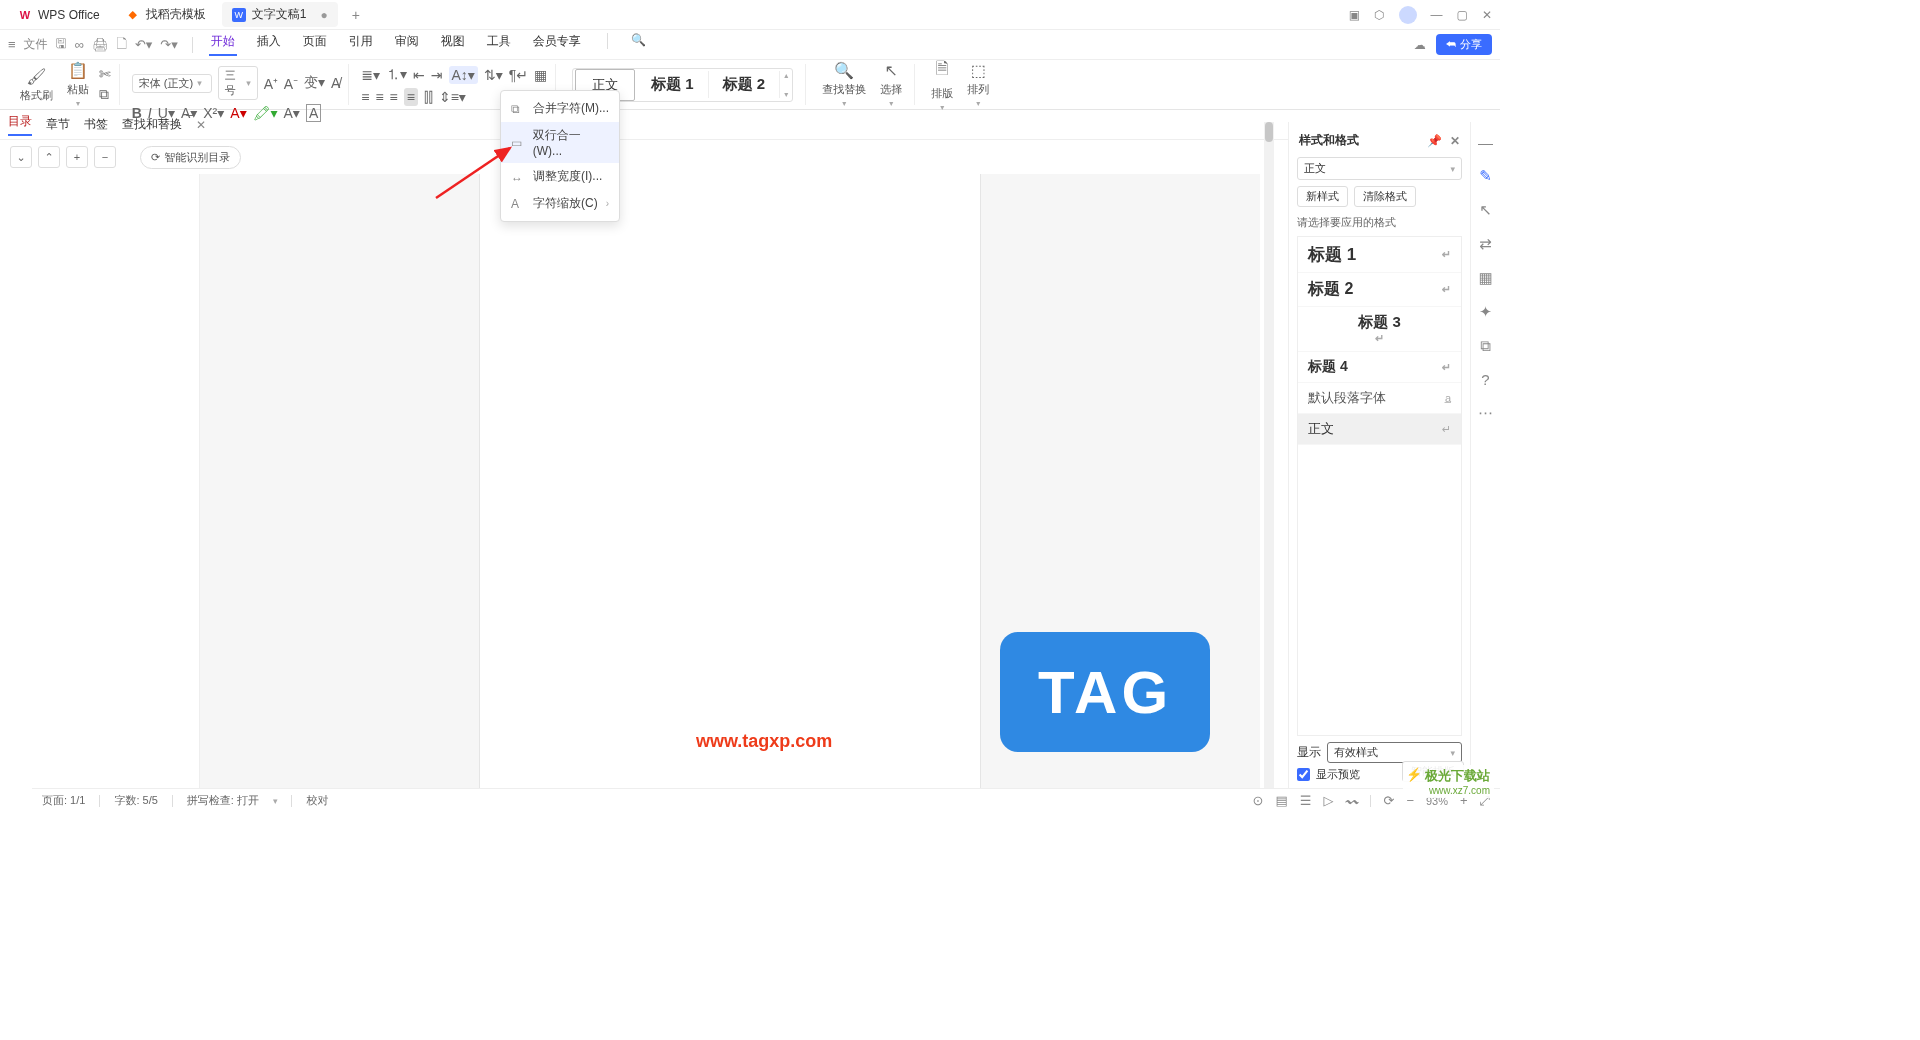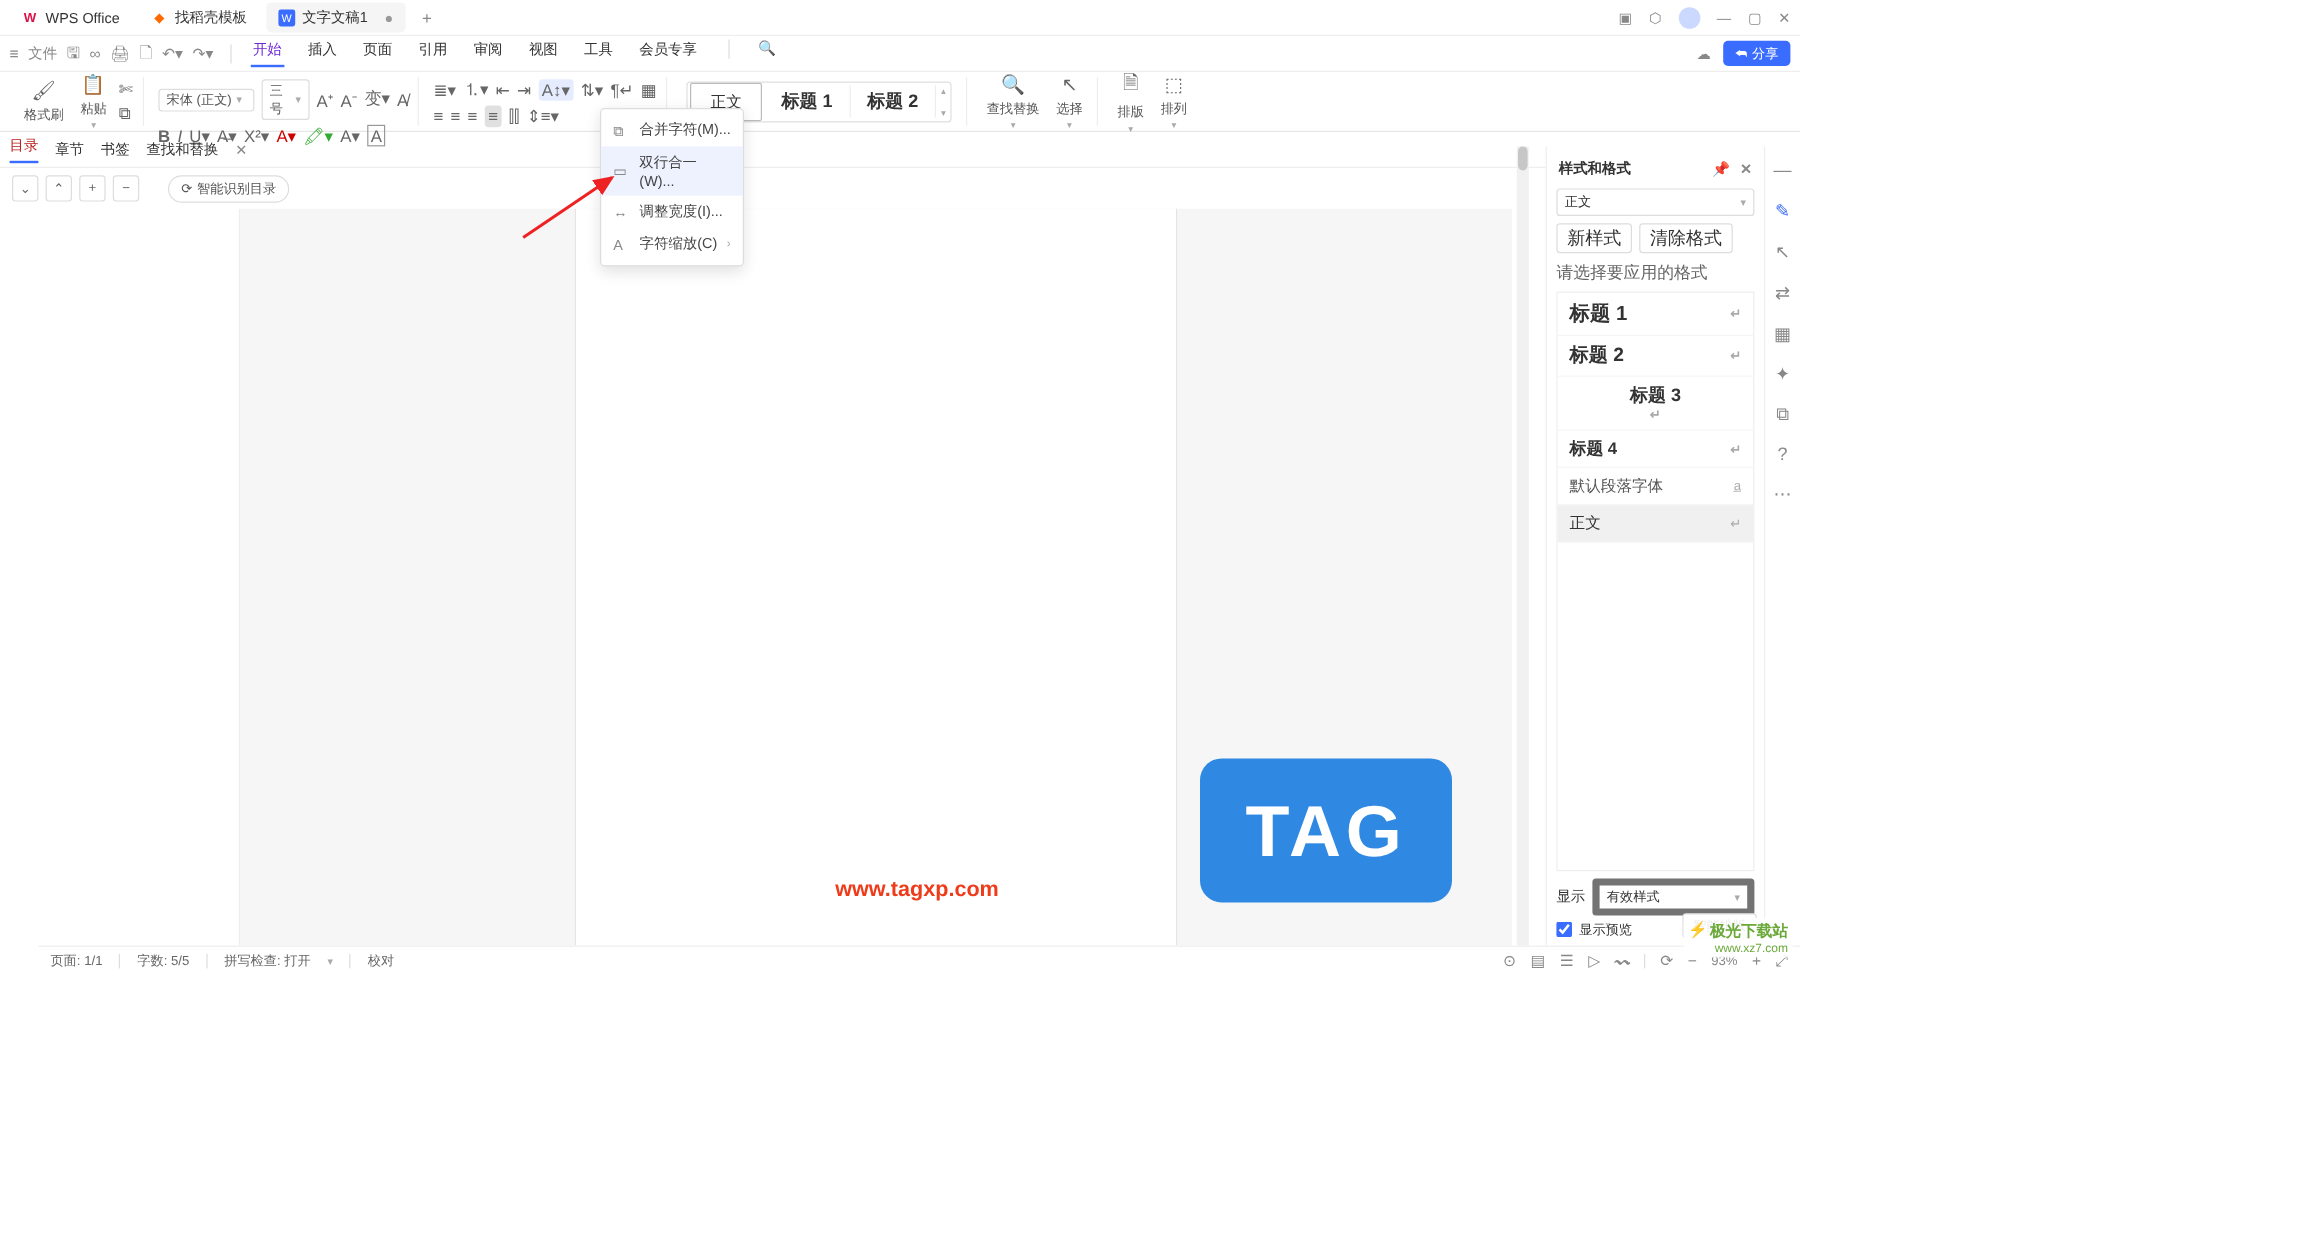--- a/index.html
+++ b/index.html
@@ -70,34 +70,34 @@
   .dd-item .chev { margin-left: auto; color: #aaa; font-size: 10px; }
 
   .red-arrow { position: absolute; top: 142px; left: 432px; z-index: 101; pointer-events: none; }
 
   
   .rightpane { position: absolute; top: 122px; right: 30px; bottom: 24px; width: 182px; background: #fff; border-left: 1px solid #eee; padding: 6px 8px; display: flex; flex-direction: column; }
   .rp-header { display: flex; align-items: center; justify-content: space-between; padding: 4px 2px 8px; font-size: 12px; font-weight: bold; }
   .rp-ic { display: flex; gap: 8px; color: #888; cursor: pointer; }
   .rp-combo { border: 1px solid #ddd; border-radius: 3px; padding: 3px 6px; font-size: 11px; display: flex; justify-content: space-between; align-items: center; margin-bottom: 6px; }
   .rp-btns { display: flex; gap: 6px; margin-bottom: 8px; }
-  .rp-btns .b { border: 1px solid #ddd; border-radius: 3px; padding: 2px 8px; font-size: 15px; }
-  .rp-hint { font-size: 14px; color: #666; margin-bottom: 6px; }
+  .rp-btns .b { border: 1px solid #ddd; border-radius: 3px; padding: 2px 8px; font-size: 11px; }
+  .rp-hint { font-size: 11px; color: #666; margin-bottom: 6px; }
   .rp-list { border: 1px solid #eee; flex: 1 1 auto; overflow: auto; }
   .rp-row { display: flex; align-items: center; justify-content: space-between; padding: 6px 10px; font-size: 13px; border-bottom: 1px solid #f6f6f6; }
   .rp-row.h1 { font-size: 17px; font-weight: bold; }
   .rp-row.h2 { font-size: 16px; font-weight: bold; }
   .rp-row.h3 { font-size: 15px; font-weight: bold; flex-direction: column; }
   .rp-row.h4 { font-size: 14px; font-weight: bold; }
   .rp-row.def { color: #555; text-align: center; }
   .rp-row.sel { background: #f0f0f0; }
   .rp-row .ret { color: #aaa; font-size: 11px; }
   .rp-bottom { padding-top: 6px; }
   .rp-disp { display: flex; align-items: center; gap: 6px; margin-bottom: 4px; }
-  .rp-disp .cb { flex: 1; border: 6px solid #737373; border-radius: 3px; padding: 2px 6px; font-size: 11px; display: flex; justify-content: space-between; align-items: center; }
+  .rp-disp .cb { flex: 1; border: 1px solid #737373; border-radius: 3px; padding: 2px 6px; font-size: 11px; display: flex; justify-content: space-between; align-items: center; }
   .rp-chk { display: flex; align-items: center; gap: 6px; font-size: 11px; }
   .rp-chk input { accent-color: #3a6cff; }
   .smart-layout { position: absolute; bottom: 30px; right: 36px; border: 1px solid #ddd; background: #fff; padding: 2px 8px; font-size: 11px; border-radius: 3px; }
 
   
   .iconstrip { position: absolute; top: 122px; right: 0; bottom: 24px; width: 30px; background: #fff; border-left: 1px solid #eee; display: flex; flex-direction: column; align-items: center; gap: 16px; padding-top: 12px; color: #888; }
   .iconstrip .is { font-size: 15px; cursor: pointer; }
 
   
   .statusbar { position: absolute; left: 0; right: 0; bottom: 0; height: 24px; background: #fff; border-top: 1px solid #eee; display: flex; align-items: center; padding: 0 10px; gap: 14px; font-size: 11px; color: #666; margin-left: 32px; }

